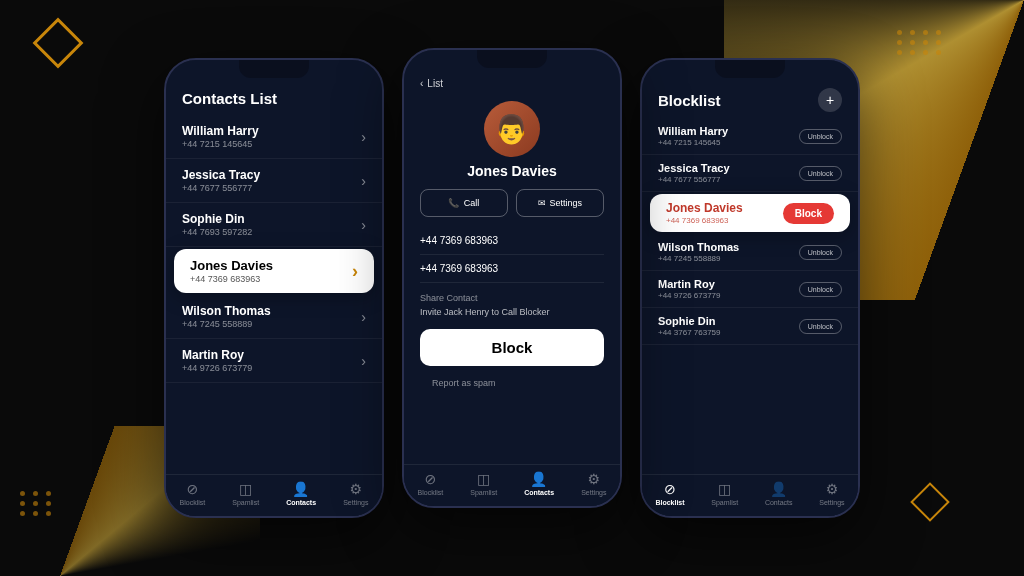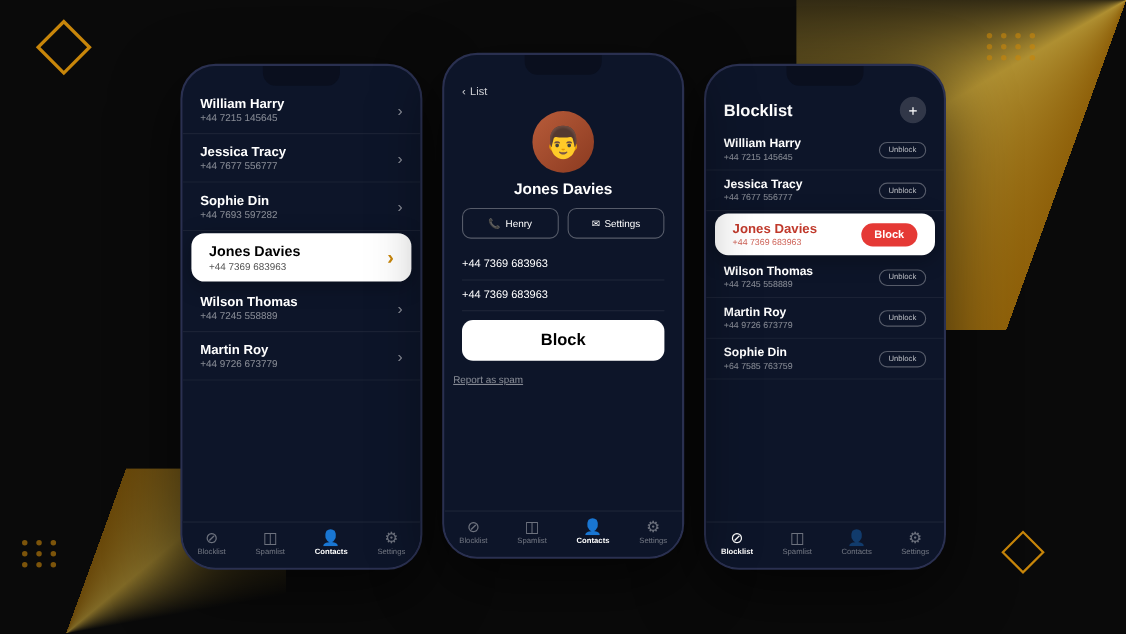--- a/index.html
+++ b/index.html
@@ -280,24 +280,23 @@
       color: #000;
       font-size: 15px;
       font-weight: 700;
       border: none;
       border-radius: 10px;
       padding: 10px;
       width: calc(100% - 32px);
       cursor: pointer;
     }
     .spam-label {
-      padding: 4px 8px;
+      padding: 4px 28px;
       font-size: 9px;
       color: rgba(255,255,255,0.5);
-      text-decoration: underline;
     }
 
     
     .phone3 .phone-inner { background: #0d1529; }
 
     .blocklist-header {
       display: flex;
       align-items: center;
       justify-content: space-between;
       padding: 10px 16px 6px;
@@ -417,20 +416,21 @@
   <div class="dot"></div>
     <div class="dot"></div>
     <div class="dot"></div>
 </div>
 
 <div class="phones-container">
 
   <div class="phone phone1">
     <div class="phone-inner">
       <div class="notch"></div>
+      <div class="contacts-header">Contacts List</div>
 
       <div class="contact-item">
         <div class="contact-info">
           <div class="contact-name">William Harry</div>
           <div class="contact-phone">+44 7215 145645</div>
         </div>
         <span class="chevron">›</span>
       </div>
 
       <div class="contact-item">
@@ -503,30 +503,34 @@
       </div>
       <div class="detail-avatar-section">
         <div class="avatar-circle">
           <span>👨</span>
         </div>
         <div class="avatar-name">Jones Davies</div>
       </div>
       <div class="action-buttons">
         <button class="action-btn">
           <span>📞</span>
-          <span>Henry</span>
+          <span>Call</span>
         </button>
         <button class="action-btn">
           <span>✉</span>
           <span>Settings</span>
         </button>
       </div>
       <div class="phone-numbers">
         <div class="phone-number-item">+44 7369 683963</div>
         <div class="phone-number-item">+44 7369 683963</div>
+      </div>
+      <div class="share-section">
+        <div class="share-label">Share Contact</div>
+        <div class="invite-label">Invite Jack Henry to Call Blocker</div>
       </div>
       <button class="block-btn">Block</button>
       <div class="spam-label">Report as spam</div>
 
       <div class="bottom-nav">
         <div class="nav-item">
           <span class="nav-icon">⊘</span>
           <span class="nav-label">Blocklist</span>
         </div>
         <div class="nav-item">
@@ -589,21 +593,21 @@
         <div>
           <div class="block-contact-name">Martin Roy</div>
           <div class="block-contact-phone">+44 9726 673779</div>
         </div>
         <button class="unblock-btn">Unblock</button>
       </div>
 
       <div class="block-contact-item">
         <div>
           <div class="block-contact-name">Sophie Din</div>
-          <div class="block-contact-phone">+64 7585 763759</div>
+          <div class="block-contact-phone">+44 3767 763759</div>
         </div>
         <button class="unblock-btn">Unblock</button>
       </div>
 
       <div class="bottom-nav blocklist-nav">
         <div class="nav-item active">
           <span class="nav-icon">⊘</span>
           <span class="nav-label">Blocklist</span>
         </div>
         <div class="nav-item">

